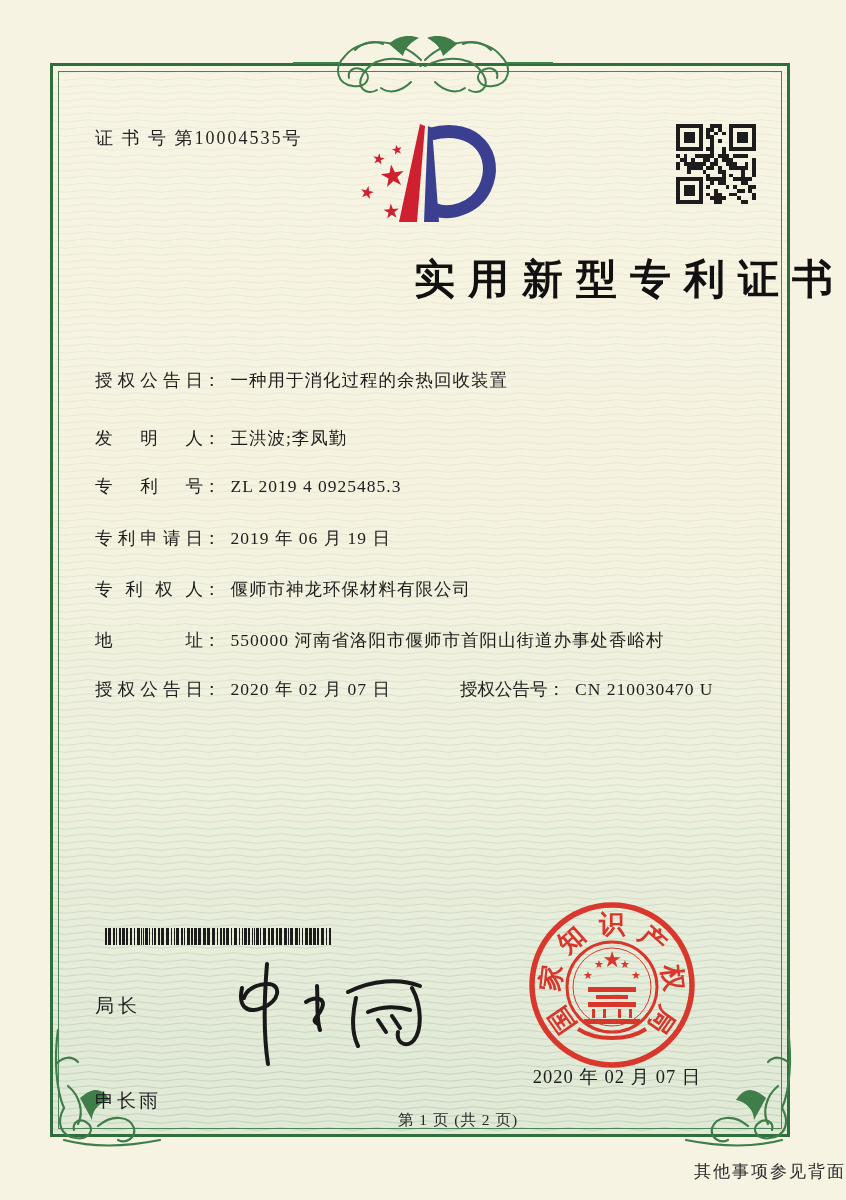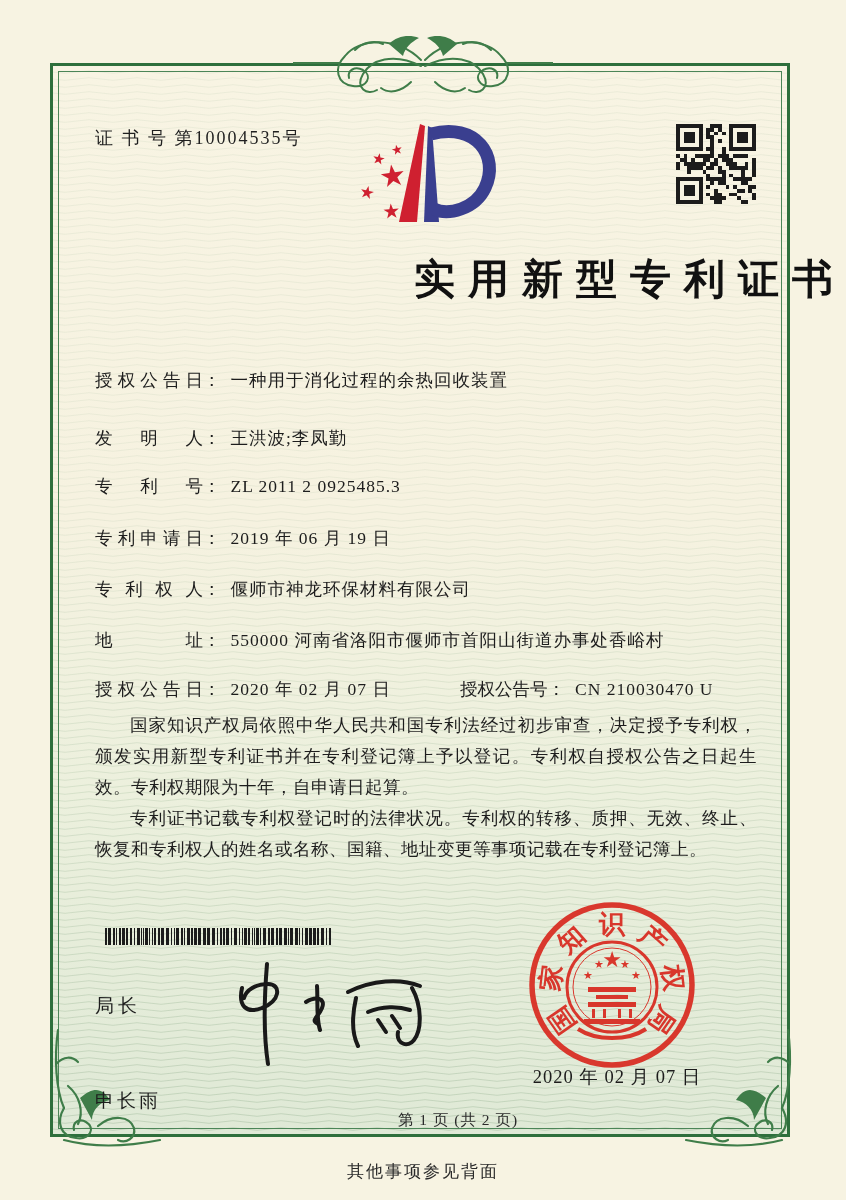--- a/index.html
+++ b/index.html
@@ -63,21 +63,21 @@
   .seal-date{
     position:absolute;left:512px;top:1064px;width:210px;
     text-align:center;font-size:18.5px;color:#1c1c1c;letter-spacing:1px;
   }
   .page-info{
     position:absolute;left:50px;top:1110px;width:816px;
     text-align:center;font-size:15.5px;color:#2a2a2a;letter-spacing:1px;
   }
   .back-note{
     position:absolute;left:0;top:1160px;width:100%;
-    text-align:center;font-size:17px;color:#2a2a2a;letter-spacing:2px;
+    text-align:right;font-size:17px;color:#2a2a2a;letter-spacing:2px;
   }
   .ornament{position:absolute;pointer-events:none;}
   .orn-top{left:293px;top:32px;width:260px;height:62px;}
   .orn-bl{left:50px;top:1028px;width:122px;height:122px;}
   .orn-br{right:50px;top:1028px;width:122px;height:122px;transform:scaleX(-1);}
 </style>
 </head>
 <body>
 
 <div class="page">
@@ -426,42 +426,38 @@
 
   <div class="doc-title">实用新型专利证书</div>
 
   <div class="field-row" style="top:368px">
     <span class="flabel">授权公告日</span><span class="fcolon">：</span><span class="fvalue">一种用于消化过程的余热回收装置</span>
   </div>
   <div class="field-row" style="top:426px">
     <span class="flabel">发明人</span><span class="fcolon">：</span><span class="fvalue">王洪波;李凤勤</span>
   </div>
   <div class="field-row" style="top:474px">
-    <span class="flabel">专利号</span><span class="fcolon">：</span><span class="fvalue">ZL 2011 2 0925485.3</span>
+    <span class="flabel">专利号</span><span class="fcolon">：</span><span class="fvalue">ZL 2019 4 0925485.3</span>
   </div>
   <div class="field-row" style="top:526px">
     <span class="flabel">专利申请日</span><span class="fcolon">：</span><span class="fvalue">2019 年 06 月 19 日</span>
   </div>
   <div class="field-row" style="top:577px">
     <span class="flabel">专利权人</span><span class="fcolon">：</span><span class="fvalue">偃师市神龙环保材料有限公司</span>
   </div>
   <div class="field-row" style="top:628px">
     <span class="flabel">地址</span><span class="fcolon">：</span><span class="fvalue">550000 河南省洛阳市偃师市首阳山街道办事处香峪村</span>
   </div>
   <div class="field-row" style="top:677px">
     <span class="flabel">授权公告日</span><span class="fcolon">：</span><span class="fvalue">2020 年 02 月 07 日</span>
     <span class="field-right">
       <span class="flabel-plain">授权公告号</span><span class="fcolon">：</span><span class="fvalue">CN 210030470 U</span>
     </span>
   </div>
 
-  <div class="body-text">
-    <p>国家知识产权局依照中华人民共和国专利法经过初步审查，决定授予专利权，颁发实用新型专利证书并在专利登记簿上予以登记。专利权自授权公告之日起生效。专利权期限为十年，自申请日起算。</p>
-    <p>专利证书记载专利权登记时的法律状况。专利权的转移、质押、无效、终止、恢复和专利权人的姓名或名称、国籍、地址变更等事项记载在专利登记簿上。</p>
-  </div>
 
   <svg class="barcode" id="barcode-svg" viewBox="0 0 228 17">
       <rect x="0" y="0" width="2" height="17" fill="#1c1c1c"></rect>
       <rect x="3" y="0" width="3" height="17" fill="#1c1c1c"></rect>
       <rect x="8" y="0" width="2" height="17" fill="#1c1c1c"></rect>
       <rect x="11" y="0" width="1" height="17" fill="#1c1c1c"></rect>
       <rect x="14" y="0" width="2" height="17" fill="#1c1c1c"></rect>
       <rect x="17" y="0" width="3" height="17" fill="#1c1c1c"></rect>
       <rect x="21" y="0" width="2" height="17" fill="#1c1c1c"></rect>
       <rect x="25" y="0" width="2" height="17" fill="#1c1c1c"></rect>

